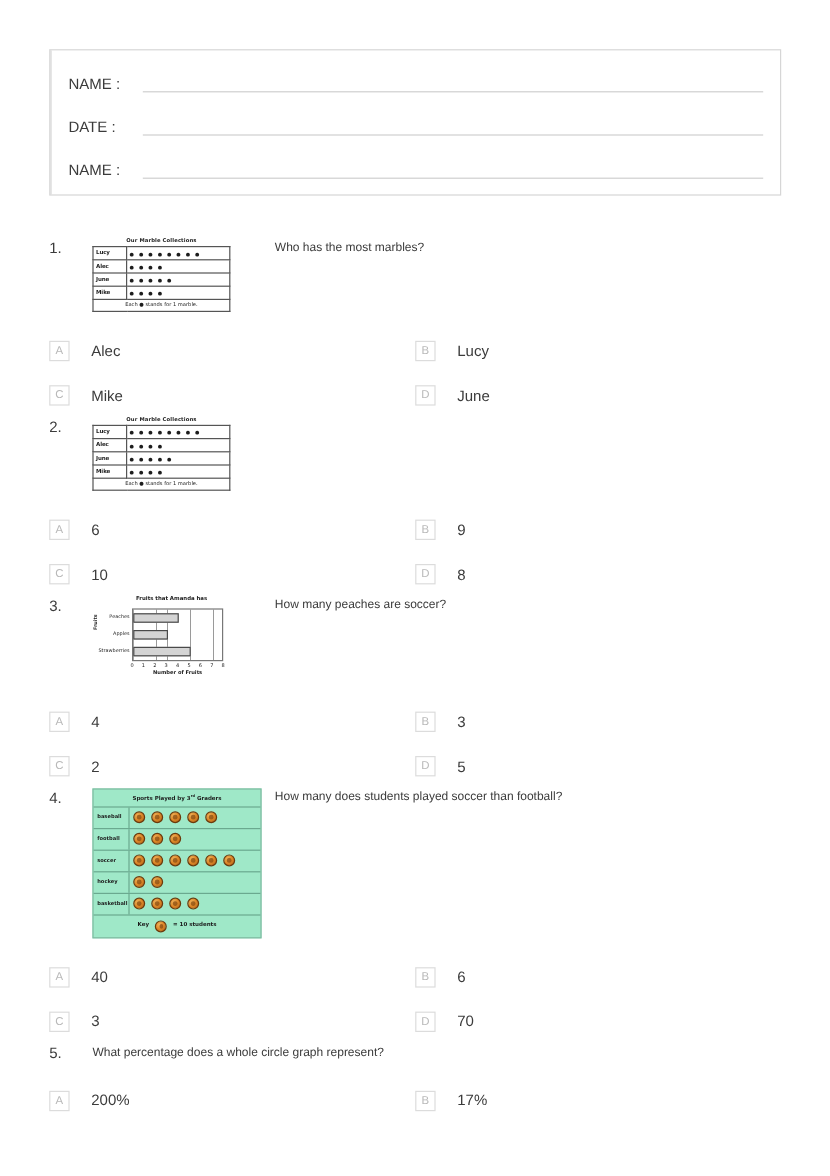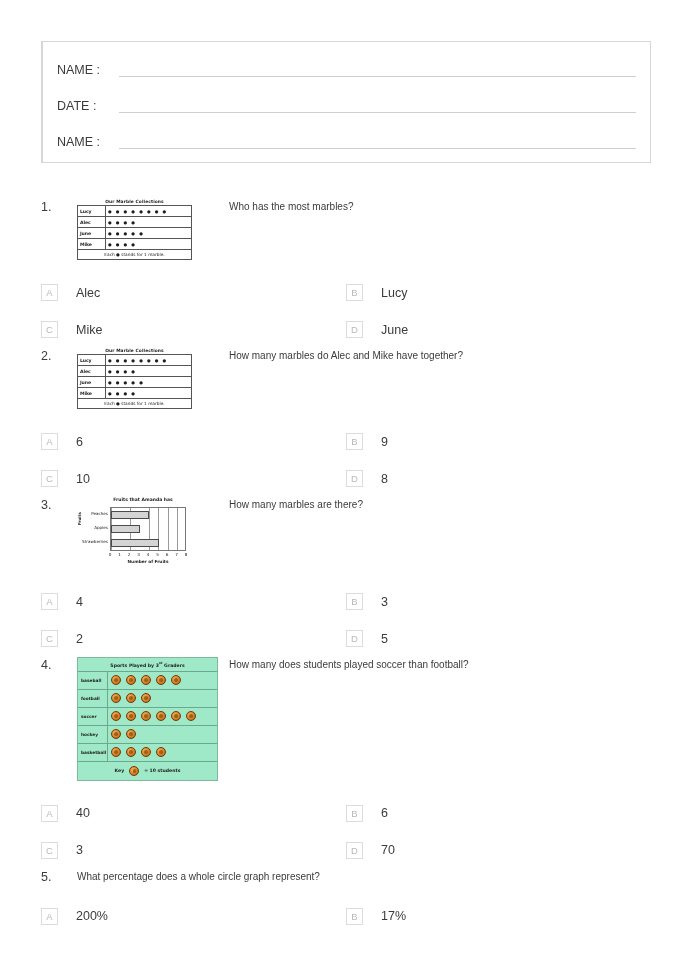--- a/index.html
+++ b/index.html
@@ -430,21 +430,20 @@
                 <td class="name">Mike</td>
                 <td class="dots">● ● ● ●</td>
               </tr>
               <tr>
                 <td class="foot" colspan="2">Each ● stands for 1 marble.</td>
               </tr>
             </tbody>
               </table>
           </div>
         </div>
-        <div class="q-text">How many marbles do Alec and Mike have together?</div>
       </div>
       <div class="answers">
         <div class="ans">
           <div class="ans-letter">A</div>
           <div class="ans-text">6</div>
         </div>
         <div class="ans col-b">
           <div class="ans-letter">B</div>
           <div class="ans-text">9</div>
         </div>
@@ -483,21 +482,21 @@
             <div class="fruit-tick" style="left:57.5px;">3</div>
             <div class="fruit-tick" style="left:67px;">4</div>
             <div class="fruit-tick" style="left:76.5px;">5</div>
             <div class="fruit-tick" style="left:86px;">6</div>
             <div class="fruit-tick" style="left:95.5px;">7</div>
             <div class="fruit-tick" style="left:105px;">8</div>
 
             <div class="fruit-xlabel">Number of Fruits</div>
           </div>
         </div>
-        <div class="q-text">How many marbles are there?</div>
+        <div class="q-text">How many peaches are soccer?</div>
       </div>
       <div class="answers">
         <div class="ans">
           <div class="ans-letter">A</div>
           <div class="ans-text">4</div>
         </div>
         <div class="ans col-b">
           <div class="ans-letter">B</div>
           <div class="ans-text">3</div>
         </div>

